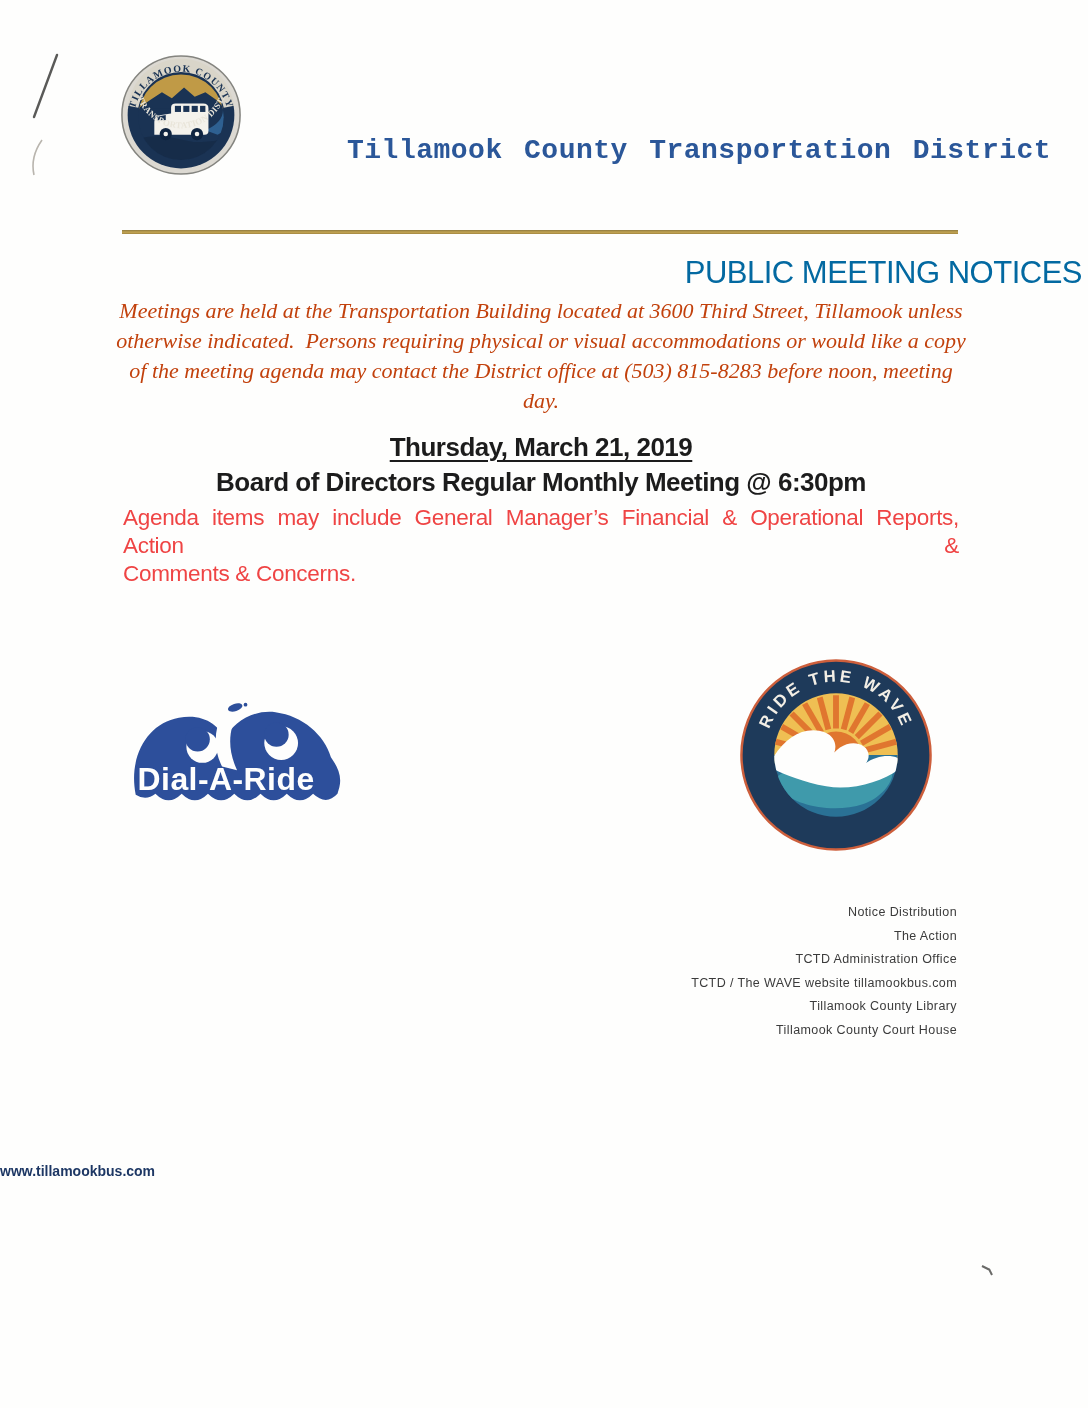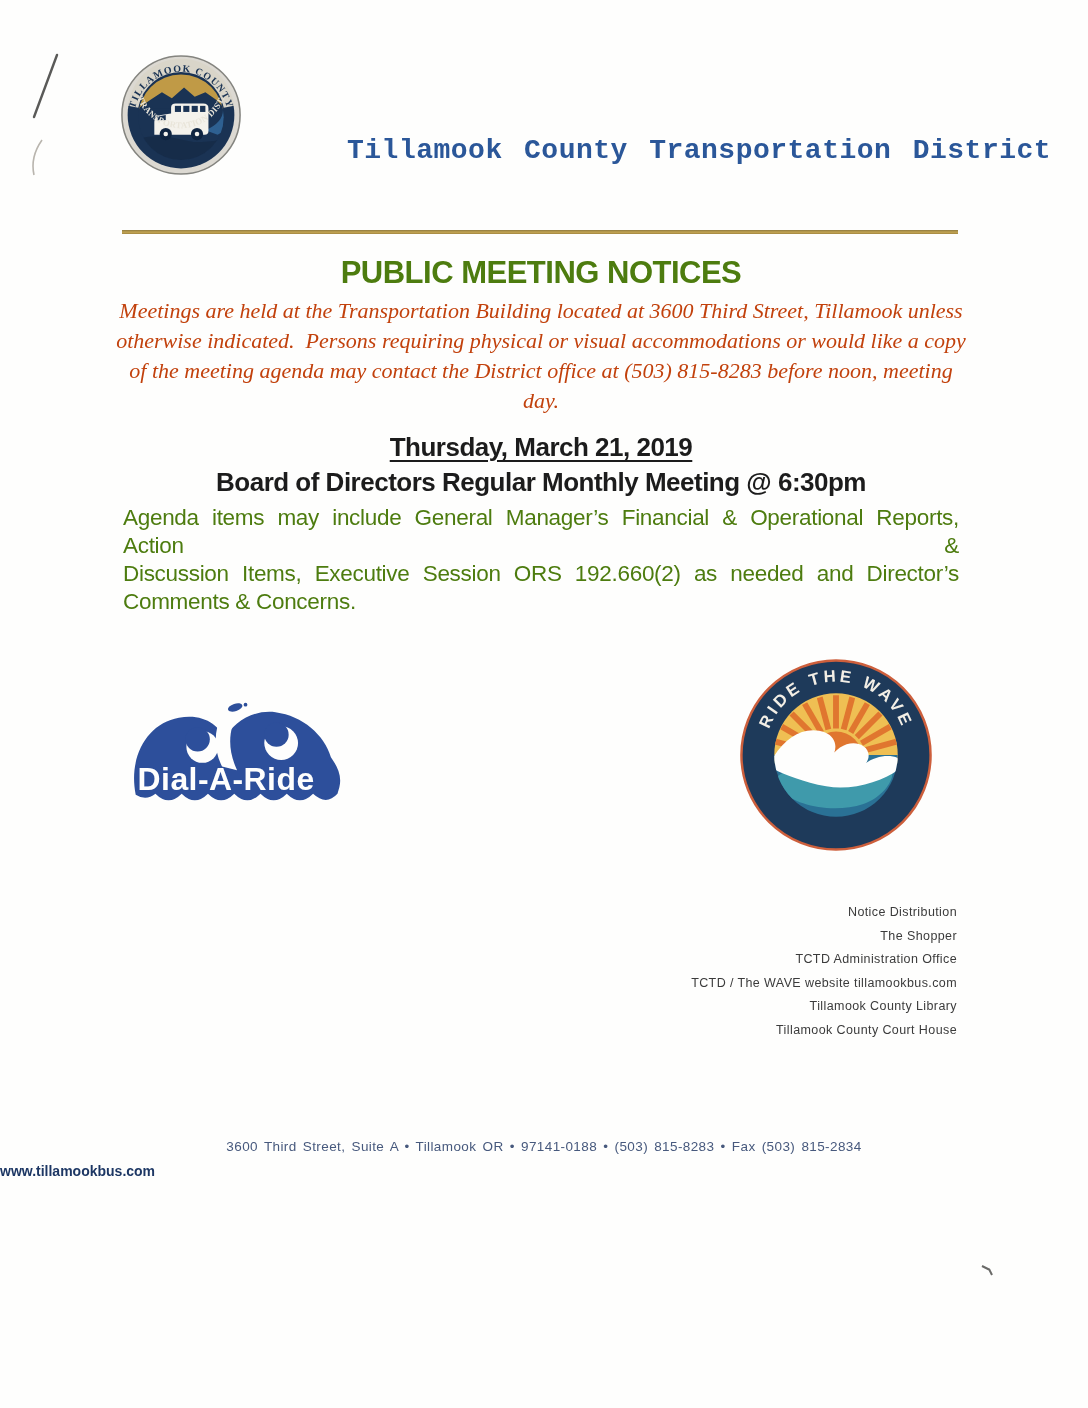--- a/index.html
+++ b/index.html
@@ -14,41 +14,41 @@
     left:347px; top:135px; font-size:28px; font-weight:bold; letter-spacing:0.5px;
     color:#2b5799; word-spacing:4px; white-space:nowrap;font-family:Liberation Mono, monospace;
   }
   .gold-rule {
     left:122px; top:230px; width:836px; height:4px;
     background:linear-gradient(180deg,#8f793e,#c3a553 55%,#a28540);
   }
 
   
   .page-title {
-    left:0; top:255px; width:1082px; text-align:center;
-    font-size:31px; font-weight:bold; letter-spacing:-0.5px; color:#4d7c0f;
+    left:0; top:255px; width:1082px; text-align:right;
+    font-size:31px; font-weight:normal; letter-spacing:-0.5px; color:#0369a1;
   }
   .intro {
     left:0; top:296px; width:1082px; text-align:center;
     font-family:Liberation Serif, serif; font-style:italic;
     font-size:22px; line-height:30px; color:#c2410c;
   }
   .intro div { white-space:pre; }
   .meeting-date {
     left:0; top:432px; width:1082px; text-align:center;
     font-size:26px; font-weight:bold; letter-spacing:-0.5px;
     text-decoration:underline; text-underline-offset:4px; text-decoration-thickness:2px;
   }
   .meeting-title {
     left:0; top:467px; width:1082px; text-align:center;
     font-size:26px; font-weight:bold; letter-spacing:-0.5px;
   }
   .agenda {
     left:123px; top:504px; width:836px;
-    font-size:22.5px; line-height:28px; letter-spacing:-0.3px; color:#4d7c0f;
+    font-size:22.5px; line-height:28px; letter-spacing:-0.3px; color:#ef4444;
   }
   .agenda .just { text-align:justify; text-align-last:justify; }
   .agenda .last { text-align:left; }
 
   
   .distribution {
     right:131px; top:901px; width:460px; text-align:right;
     font-size:12.5px; line-height:23.5px; color:#3b3b3b; letter-spacing:0.4px;
   }
   .distribution .head { text-underline-offset:3px; }
@@ -128,21 +128,20 @@
     <div>Meetings are held at the Transportation Building located at 3600 Third Street, Tillamook unless</div>
     <div>otherwise indicated.  Persons requiring physical or visual accommodations or would like a copy</div>
     <div>of the meeting agenda may contact the District office at (503) 815-8283 before noon, meeting</div>
     <div>day.</div>
   </div>
 
   <div class="abs meeting-date">Thursday, March 21, 2019</div>
   <div class="abs meeting-title">Board of Directors Regular Monthly Meeting @ 6:30pm</div>
   <div class="abs agenda">
     <div class="just">Agenda items may include General Manager’s Financial &amp; Operational Reports, Action &amp;</div>
-    <div class="just">Discussion Items, Executive Session ORS 192.660(2) as needed and Director’s</div>
     <div class="last">Comments &amp; Concerns.</div>
   </div>
 
   <svg class="abs" style="left:119px;top:699px;" width="238" height="122" viewBox="0 0 250 130">
     <g>
       <path fill="#2d4f9b" d="M16,102 C8,62 28,26 62,20 C88,15 106,28 111,44
         C119,24 142,11 165,14 C194,18 217,38 224,62 C231,72 236,82 233,94 L231,101
         Q219,114 205,101 Q191,115 177,101 Q163,115 149,101 Q135,115 121,101
         Q107,115 93,101 Q79,115 65,101 Q51,115 37,101 Q27,109 16,102 Z"></path>
       <path fill="#fefefd" d="M108,16 C99,34 99,54 108,72 L124,76 C113,52 115,32 126,12 Z"></path>
@@ -186,23 +185,22 @@
       <path fill="#3f9aab" d="M40,122 C60,106 92,108 106,121 C120,132 140,127 156,113 C162,122 150,142 128,150 C98,160 58,152 44,136 Q38,128 40,122 Z"></path>
       <path fill="#fefefd" d="M34,106 C47,82 68,69 89,77 C101,82 103,96 93,105 C101,90 117,84 128,91 C136,96 135,108 125,113 C137,101 153,99 163,103 L165,114 C149,126 118,137 90,132 C65,127 45,119 34,113 Z"></path>
     </g>
     <text font-size="17" font-weight="bold" fill="#f3efe6" letter-spacing="3.5">
       <textPath href="#rtwArc" startOffset="50%" text-anchor="middle">RIDE THE WAVE</textPath>
     </text>
   </svg>
 
   <div class="abs distribution">
     <div class="head">Notice Distribution</div>
-    <div>The Shopper</div>
+    <div>The Action</div>
     <div>TCTD Administration Office</div>
     <div>TCTD / The WAVE website tillamookbus.com</div>
     <div>Tillamook County Library</div>
     <div>Tillamook County Court House</div>
   </div>
 
-  <div class="abs footer-address">3600 Third Street, Suite A • Tillamook OR • 97141-0188 • (503) 815-8283 • Fax (503) 815-2834</div>
   <div class="abs footer-website">www.tillamookbus.com</div>
 
 </div>
 
 </body></html>

